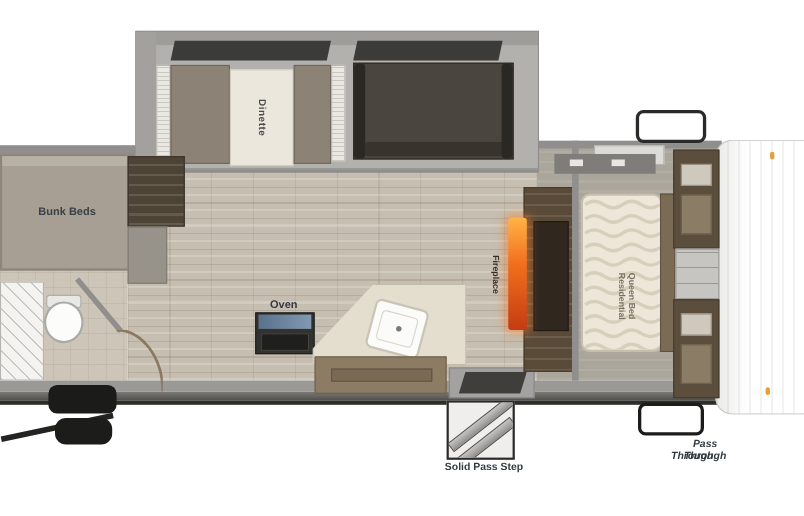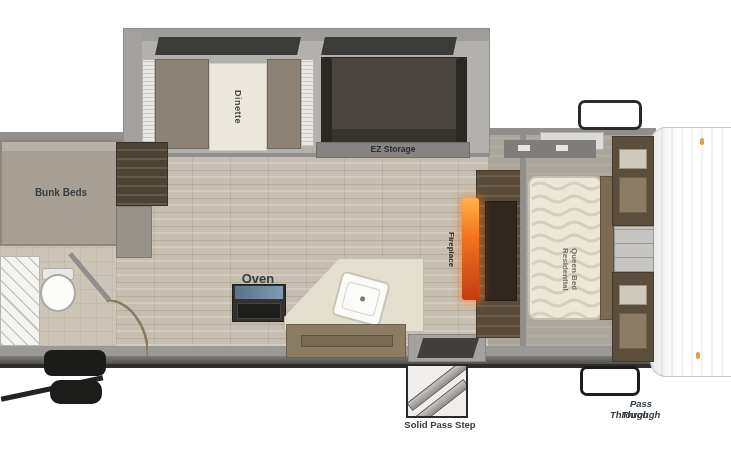--- a/index.html
+++ b/index.html
@@ -73,21 +73,21 @@
   .shower{left:0;top:256px;width:40px;height:90px;background:#f4f3f0;border:1px solid #b5b5b2;
     background-image:repeating-linear-gradient(45deg,rgba(120,120,120,.35) 0 1.5px,transparent 1.5px 9px);}
   .toilet{left:40px;top:274px;width:36px;height:38px;background:#fcfcfa;border:2px solid #a9a9a5;border-radius:50%;}
   .tank{left:42px;top:268px;width:32px;height:12px;background:#e8e8e4;border:1px solid #aeaeaa;border-radius:3px;}
   .bath-diag{left:72px;top:252px;width:62px;height:5px;background:var(--wall,#908f8d);transform:rotate(50deg);transform-origin:left top;}
 
   
   .fridge{left:128px;top:292px;width:98px;height:68px;border:1px solid #4a3e2f;
     background:linear-gradient(90deg,#5e4f3c,var(--fridge,#7c6b53) 30%);display:flex;align-items:center;justify-content:center;}
   .fridge .lbl{position:static;font-size:9px;color:#f3efe6;}
-  .oven-lbl{left:228px;top:272px;width:60px;font-size:13px;}
+  .oven-lbl{left:228px;top:272px;width:60px;font-size:10px;}
   .stove{left:232px;top:284px;width:54px;height:38px;background:#33322f;border:1px solid #1d1d1b;}
   .stove .glass{left:2px;top:1px;width:48px;height:13px;background:linear-gradient(90deg,#59718a,#8199b1);}
   .stove .oven-door{left:4px;top:18px;width:44px;height:16px;background:#1f1f1d;border:1px solid #454441;}
   .counter{left:284px;top:258px;width:140px;height:74px;background:var(--counter,#e4decf);
     clip-path:polygon(40% 0%,100% 0%,100% 100%,0% 100%,0% 80%);box-shadow:inset 0 0 0 1px #c2bcab;}
   .sink{left:336px;top:276px;width:50px;height:46px;background:#fbfbf9;border:2px solid #c9c4b6;border-radius:6px;transform:rotate(15deg);}
   .sink .basin{left:6px;top:7px;width:34px;height:28px;border:1px solid #d8d4c8;border-radius:4px;}
   .sink .faucet{left:22px;top:18px;width:5px;height:5px;background:#7a7a76;border-radius:50%;}
   .kcab{left:286px;top:324px;width:120px;height:34px;background:var(--kitchen-cabinet,#8d7c64);border:1px solid #6e604c;}
   .kcab .drawer{left:14px;top:10px;width:92px;height:12px;background:#7a6a54;border:1px solid #5f5342;}
@@ -174,23 +174,20 @@
       <div class="back">
         <div class="cushion"></div>
           <div class="cushion"></div>
           <div class="cushion"></div>
       </div>
       <div class="lip"></div>
       <div class="arm a1"></div>
         <div class="arm a2"></div>
     </div>
   </div>
-  <div class="ez-bar">
-    <span class="lbl">EZ Storage</span>
-  </div>
 
   <div class="bunks">
     <div class="topstrip"></div>
     <span class="lbl">Bunk Beds</span>
   </div>
   <div class="pantry"></div>
   <div class="gray-unit"></div>
 
   <div class="shower"></div>
   <div class="tank"></div>

